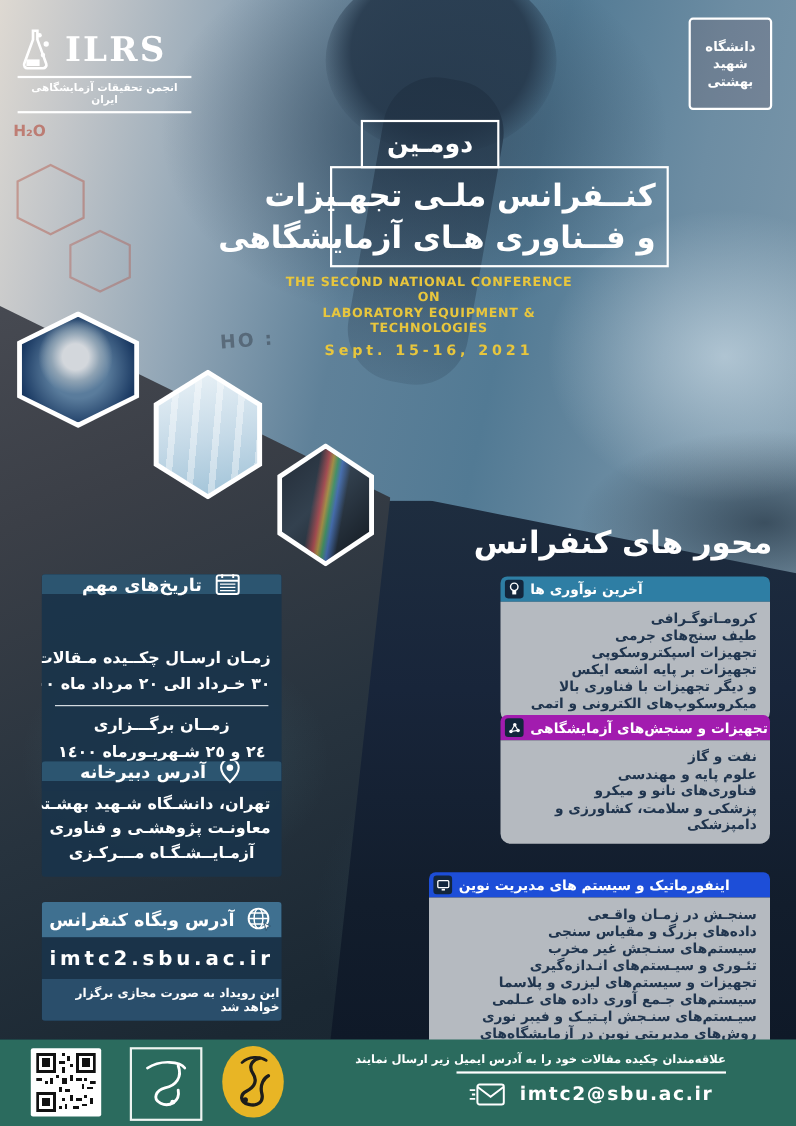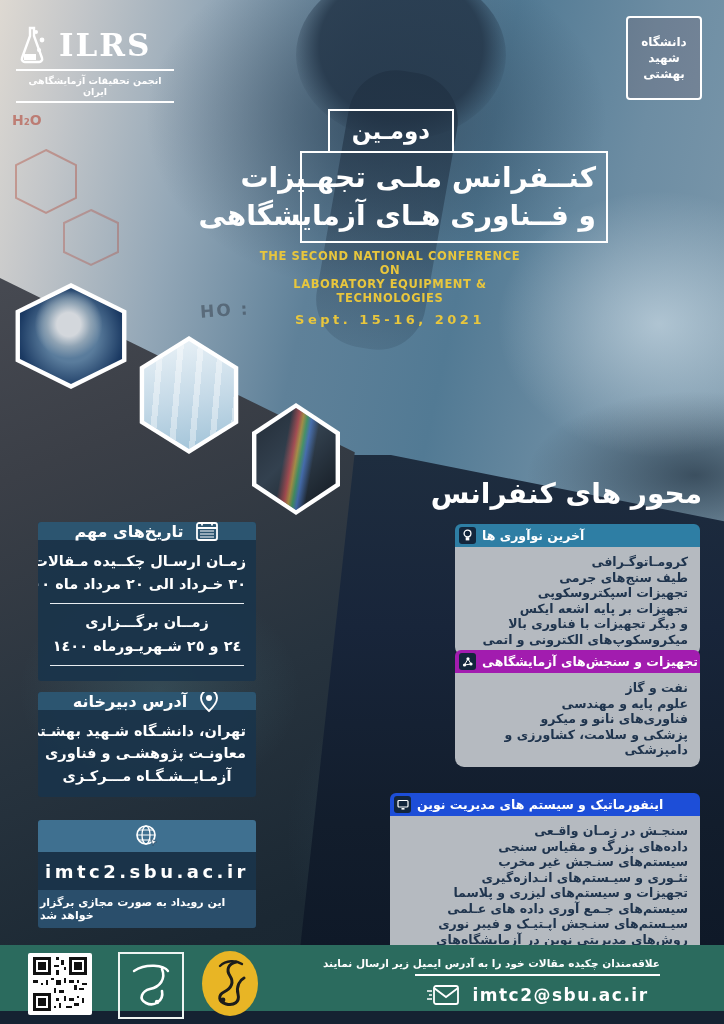--- a/index.html
+++ b/index.html
@@ -101,35 +101,35 @@
   .tbox1{left:455px;top:524px;} .tbox1 .hd{background:#2e7ea4;}
   .tbox2{left:455px;top:650px;} .tbox2 .hd{background:#a21caf;}
   .tbox3{left:390px;top:757px;width:310px;} .tbox3 .hd{background:#1d4ed8;margin-top:36px;}
 
   
   .sbox{position:absolute;left:38px;width:218px;background:rgba(26,52,74,.93);border-radius:3px;
     color:#fff;overflow:hidden;}
   .sbox .hd{height:18px;display:flex;align-items:center;justify-content:center;gap:10px;
     background:#2c5570;font-size:16px;font-weight:bold;}
   .sboxA{top:522px;}
-  .sboxA .bd{padding:10px 10px 8px;text-align:center;}
+  .sboxA .bd{padding:10px 10px 8px;text-align:center;margin-top:38px;}
   .sboxA .l{font-size:14.5px;font-weight:bold;line-height:1.6;white-space:nowrap;}
   .sboxA hr{border:none;border-top:1.5px solid #e8edf1;margin:7px 2px;}
   .sboxB{top:692px;}
   .sboxB .bd{padding:10px 10px 10px;text-align:center;}
   .sboxB .l{font-size:14.5px;font-weight:bold;line-height:1.55;white-space:nowrap;}
   .sboxC{top:820px;}
   .sboxC .hd{background:#3f7090;height:32px;}
   .sboxC .url{display:block;text-align:center;font-size:18px;font-weight:bold;
     letter-spacing:3.5px;padding:9px 0 8px;color:#fff;text-decoration:none;}
-  .sboxC .note{background:#2a4e6b;font-size:11px;font-weight:bold;text-align:left;
+  .sboxC .note{background:#2a4e6b;font-size:11px;font-weight:bold;text-align:right;
     padding:6px 2px;}
 
   
-  .footer{position:absolute;left:0;top:945px;width:724px;height:66px;background:#2b6b5e;}
+  .footer{position:absolute;left:0;top:945px;width:724px;height:79px;background:#2b6b5e;}
   .qr{position:absolute;left:28px;top:8px;width:64px;height:62px;background:#fff;border-radius:2px;
     display:flex;align-items:center;justify-content:center;}
   .cal-box{position:absolute;left:118px;top:7px;width:62px;height:63px;border:2px solid #eef4f1;
     display:flex;align-items:center;justify-content:center;}
   .seal{position:absolute;left:202px;top:6px;width:56px;height:65px;border-radius:50%;
     background:#e8b525;display:flex;align-items:center;justify-content:center;}
   .f-right{position:absolute;left:415px;top:12px;width:245px;text-align:center;color:#fff;}
   .f-cta{font-size:10.5px;font-weight:bold;white-space:nowrap;}
   .f-rule{border:none;border-top:2px solid #fff;margin:5px 0 7px;}
   .f-mail-row{display:flex;align-items:center;justify-content:center;gap:12px;}
@@ -294,20 +294,21 @@
     </div>
     <div class="bd">
       <div class="l fa">تهران، دانشـگاه شـهید بهشـتی</div>
       <div class="l fa">معاونـت پژوهشـی و فناوری</div>
       <div class="l fa">آزمـایــشـگـاه مـــرکـزی</div>
     </div>
   </div>
 
   <div class="sbox sboxC">
     <div class="hd">
+      <span class="fa">آدرس وبگاه کنفرانس</span>
       <svg width="26" height="26" viewBox="0 0 26 26">
         <circle cx="12" cy="12" r="9" fill="none" stroke="#fff" stroke-width="1.7"></circle>
         <ellipse cx="12" cy="12" rx="4" ry="9" fill="none" stroke="#fff" stroke-width="1.3"></ellipse>
         <path d="M3 12 h18 M4.5 7 h15 M4.5 17 h15" stroke="#fff" stroke-width="1.2" fill="none"></path>
         <path d="M17 16 l6 3 -3 1 -1 3 z" fill="#fff" stroke="#2a4e6b" stroke-width=".8"></path>
       </svg>
     </div>
     <a class="url" href="#">imtc2.sbu.ac.ir</a>
     <div class="note fa">این رویداد به صورت مجازی برگزار خواهد شد</div>
   </div>

